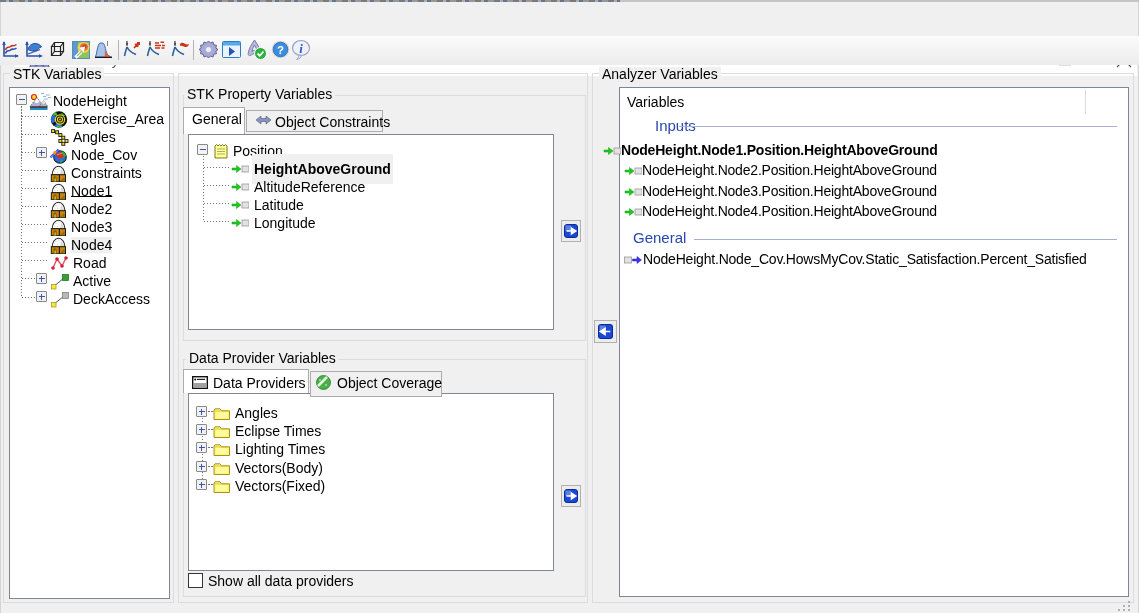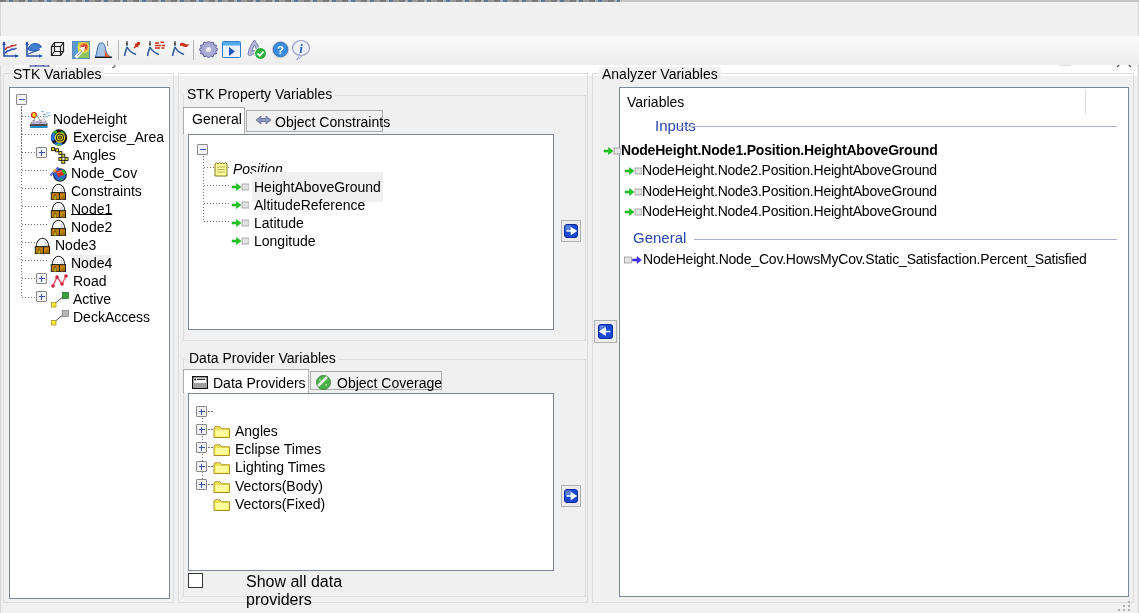--- a/index.html
+++ b/index.html
@@ -21,21 +21,21 @@
   
   .gbox{position:absolute;border:1px solid #dcdcdc;}
   .glabel{position:absolute;background:#f0f0f0;padding:0 3px;white-space:nowrap;line-height:14px;}
   
   .wbox{position:absolute;background:#ffffff;border:1px solid #7b8797;}
   
   .tab{position:absolute;box-sizing:border-box;white-space:nowrap;}
   .tab-active{background:#ffffff;border:1px solid #acacac;border-bottom:none;z-index:3;}
   .tab-inactive{background:#f0f0f0;border:1px solid #acacac;z-index:2;}
   
-  .trow{position:absolute;white-space:nowrap;height:18px;line-height:18px;margin-top:18px;}
+  .trow{position:absolute;white-space:nowrap;height:18px;line-height:18px;}
   .trow svg{vertical-align:middle;}
   .expbox{position:absolute;width:11px;height:11px;background:#f2f2f2;border:1px solid #898989;box-sizing:border-box;border-radius:1px;}
   .expbox .h{position:absolute;left:1.5px;top:3.8px;width:6px;height:1.5px;background:#3a55b0;}
   .expbox .v{position:absolute;left:3.8px;top:1.5px;width:1.5px;height:6px;background:#3a55b0;}
   .dotv{position:absolute;width:1px;background-image:repeating-linear-gradient(#757575 0 1.5px,transparent 1.5px 3px);}
   .doth{position:absolute;height:1px;background-image:repeating-linear-gradient(90deg,#757575 0 1.5px,transparent 1.5px 3px);}
   .sel{background:#f0f0f0;}
   
   .arrbtn{position:absolute;background:#ececec;border:1px solid #b0b0b0;display:flex;align-items:center;justify-content:center;}
   
@@ -246,21 +246,21 @@
     <rect x="4.5" y="13.4" width="1.3" height="3.1" fill="#c8d020"></rect>
     <path d="M10.2 15.8 L13.7 12.2 L14.9 13.2 L14.9 16.3 L10.2 16.3 Z" fill="#a06c08"></path>
   </svg><span style="vertical-align:middle">Constraints</span>
 </div>
 <div class="trow" style="left:50px;top:181px;text-decoration:underline;"><svg width="17" height="17" class="usefac" style="margin-right:4px">
       <use href="#facico"></use>
     </svg><span style="vertical-align:middle">Node1</span></div>
 <div class="trow" style="left:50px;top:199px;"><svg width="17" height="17" class="usefac" style="margin-right:4px">
       <use href="#facico"></use>
     </svg><span style="vertical-align:middle">Node2</span></div>
-<div class="trow" style="left:34px;top:217px;"><svg width="17" height="17" class="usefac" style="margin-right:4px">
+<div class="trow" style="left:50px;top:217px;"><svg width="17" height="17" class="usefac" style="margin-right:4px">
       <use href="#facico"></use>
     </svg><span style="vertical-align:middle">Node3</span></div>
 <div class="trow" style="left:50px;top:235px;"><svg width="17" height="17" class="usefac" style="margin-right:4px">
       <use href="#facico"></use>
     </svg><span class="sel" style="vertical-align:middle">Node4</span></div>
 <div class="trow" style="left:50px;top:253px;">
   <svg width="19" height="17" viewBox="0 0 19 17" style="margin-right:4px">
     <path d="M3 13 L7 4 L12 11 L16 3" stroke="#e05060" stroke-width="1.4" fill="none"></path>
     <circle cx="3" cy="13" r="1.8" fill="#d02040"></circle>
       <circle cx="7" cy="4" r="1.8" fill="#d02040"></circle>
@@ -319,30 +319,30 @@
 <div class="wbox" style="left:188px;top:134px;width:364px;height:194px;"></div>
 
 <div class="dotv" style="left:203px;top:156px;height:66px;"></div>
 <div class="doth" style="left:204px;top:167px;width:26px;"></div>
 <div class="doth" style="left:204px;top:185px;width:26px;"></div>
 <div class="doth" style="left:204px;top:203px;width:26px;"></div>
 <div class="doth" style="left:204px;top:221px;width:26px;"></div>
 <div class="expbox" style="left:197px;top:144px;">
     <div class="h"></div>
   </div>
-<div class="trow" style="left:213px;top:141px;font-style:italic;">
+<div class="trow" style="left:213px;top:141px;">
   <svg width="16" height="16" viewBox="0 0 16 16" style="margin-right:4px">
     <path d="M2 3 L2 15 L14 15 L14 3" fill="#ffff99" stroke="#7a7a20" stroke-width="1"></path>
     <path d="M2 3 L3.5 1.5 L5 3 L6.5 1.5 L8 3 L9.5 1.5 L11 3 L12.5 1.5 L14 3" fill="#ffff99" stroke="#7a7a20" stroke-width="1"></path>
     <path d="M4 6 L12 6 M4 8.5 L12 8.5 M4 11 L12 11" stroke="#9a9a50" stroke-width="0.8"></path>
   </svg><span style="vertical-align:middle">Position</span>
 </div>
 <div class="trow" style="left:231px;top:159px;"><svg width="18" height="10" style="margin-right:3px">
       <use href="#invar"></use>
-    </svg><span class="sel" style="vertical-align:middle;padding:7px 2px;">HeightAboveGround</span></div>
+    </svg><span class="sel" style="vertical-align:middle;padding:7px 2px;font-weight:bold;">HeightAboveGround</span></div>
 <div class="trow" style="left:231px;top:177px;"><svg width="18" height="10" style="margin-right:3px">
       <use href="#invar"></use>
     </svg><span style="vertical-align:middle;padding:1px 2px;">AltitudeReference</span></div>
 <div class="trow" style="left:231px;top:195px;"><svg width="18" height="10" style="margin-right:3px">
       <use href="#invar"></use>
     </svg><span style="vertical-align:middle;padding:1px 2px;">Latitude</span></div>
 <div class="trow" style="left:231px;top:213px;"><svg width="18" height="10" style="margin-right:3px">
       <use href="#invar"></use>
     </svg><span style="vertical-align:middle;padding:1px 2px;">Longitude</span></div>
 <svg width="0" height="0" style="position:absolute">
@@ -361,21 +361,21 @@
 <div class="arrbtn" style="left:561px;top:220px;width:18px;height:20px;">
   <svg width="14" height="14" viewBox="0 0 14 14">
     <rect x="0.5" y="0.5" width="13" height="13" rx="2.5" fill="#1a49d8" stroke="#0a2a9a"></rect>
     <path d="M1.5 1.5 L7 1.5 L7 7 L1.5 7 Z" fill="#7a9ae8" opacity="0.7"></path>
     <path d="M2.5 7 L7.5 7 L7.5 4.2 L11.8 7 L7.5 9.8 L7.5 7" fill="#ffffff" stroke="#ffffff" stroke-width="1.6"></path>
   </svg>
 </div>
 
 <div class="gbox" style="left:183px;top:359px;width:401px;height:236px;"></div>
 <div class="glabel" style="left:186px;top:351px;">Data Provider Variables</div>
-<div class="tab tab-inactive" style="left:310px;top:371px;width:132px;height:19px;">
+<div class="tab tab-inactive" style="left:310px;top:371px;width:132px;height:26px;">
   <svg width="15" height="15" viewBox="0 0 15 15" style="position:absolute;left:5px;top:3px">
     <circle cx="7.5" cy="7.5" r="7" fill="#4ab04a" stroke="#2a7a2a" stroke-width="0.8"></circle>
     <path d="M2 11 L11 2" stroke="#e8f5e8" stroke-width="2.5"></path>
     <circle cx="4" cy="5" r="1" fill="#a8e0a8"></circle>
       <circle cx="10" cy="10" r="1" fill="#a8e0a8"></circle>
   </svg>
   <span style="position:absolute;left:26px;top:3px;">Object Coverage</span>
 </div>
 <div class="tab tab-active" style="left:183px;top:369px;width:126px;height:24px;text-align:center;">
   <svg width="16" height="13" viewBox="0 0 16 13" style="position:absolute;left:8px;top:6px">
@@ -432,21 +432,21 @@
     <defs>
   <g id="folder">
     <path d="M1 4 L1 13.5 L16.5 13.5 L16.5 4.8 L8.5 4.8 L7 2.8 L2 2.8 Z" fill="#fdf96a" stroke="#a08020" stroke-width="0.9"></path>
     <path d="M1 5 L16.5 5" stroke="#c8b830" stroke-width="0.7"></path>
     <path d="M3 7 L14.5 7 M3 9 L14.5 9 M3 11 L14.5 11" stroke="#ffffff" stroke-width="0.9" opacity="0.8"></path>
   </g>
 </defs>
   </svg>
 <div class="abs" style="left:188px;top:572px;width:200px;height:16px;">
   <div class="abs" style="left:0;top:1px;width:13px;height:13px;background:#fff;border:1px solid #333;"></div>
-  <span style="position:absolute;left:20px;top:1px;font-size:16px;margin-left:38px;">Show all data providers</span>
+  <span style="position:absolute;left:20px;top:1px;font-size:14px;">Show all data providers</span>
 </div>
 
 <div class="arrbtn" style="left:561px;top:485px;width:18px;height:20px;">
   <svg width="14" height="14" viewBox="0 0 14 14">
     <rect x="0.5" y="0.5" width="13" height="13" rx="2.5" fill="#1a49d8" stroke="#0a2a9a"></rect>
     <path d="M1.5 1.5 L7 1.5 L7 7 L1.5 7 Z" fill="#7a9ae8" opacity="0.7"></path>
     <path d="M2.5 7 L7.5 7 L7.5 4.2 L11.8 7 L7.5 9.8 L7.5 7" fill="#ffffff" stroke="#ffffff" stroke-width="1.6"></path>
   </svg>
 </div>
 

